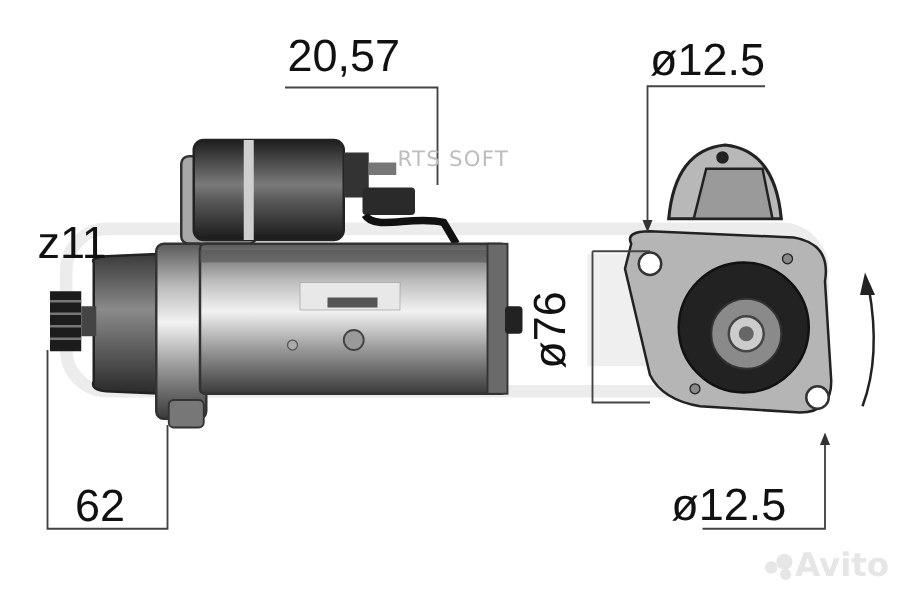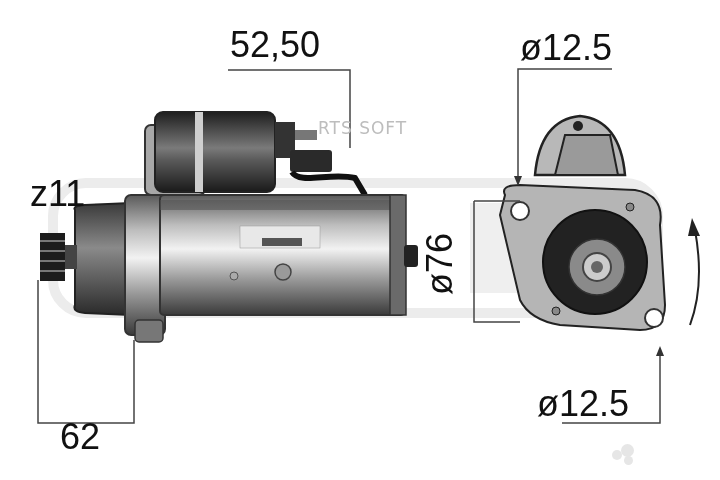--- a/index.html
+++ b/index.html
@@ -104,27 +104,27 @@
     <polygon points="656,356 664,356 660,346" fill="#333" stroke="none"></polygon>
     <polyline points="38,280 38,423 134,423 134,340"></polyline>
   </g>
 
   <g>
     <path d="M690 325 Q 705 285 695 230" stroke="#222" stroke-width="2" fill="none"></path>
     <polygon points="688,236 700,236 692,218" fill="#222"></polygon>
   </g>
 </svg>
 
-<div class="dim-label" style="left:230px;top:27px;">52,50</div>
+<div class="dim-label" style="left:230px;top:27px;">20,57</div>
 <div class="dim-label" style="left:520px;top:30px;">ø12.5</div>
 <div class="dim-label" style="left:30px;top:176px;">z11</div>
-<div class="dim-label" style="left:60px;top:387px;margin-top:32px;">62</div>
+<div class="dim-label" style="left:60px;top:387px;">62</div>
 <div class="dim-label" style="left:537px;top:386px;">ø12.5</div>
 <div class="dim-label" style="left:405px;top:246px;transform:rotate(-90deg);transform-origin:center;width:70px;text-align:center;">ø76</div>
 
 <div class="wm-text" style="left:318px;top:118px;">RTS SOFT</div>
 <div class="avito" style="left:612px;top:438px;">
   <span style="display:inline-block;width:24px;height:20px;position:relative;top:2px;">
     <span style="position:absolute;left:0;top:6px;width:10px;height:10px;border-radius:50%;background:#e6e6e6;"></span>
     <span style="position:absolute;left:9px;top:0;width:13px;height:13px;border-radius:50%;background:#e6e6e6;"></span>
     <span style="position:absolute;left:12px;top:12px;width:9px;height:9px;border-radius:50%;background:#e6e6e6;"></span>
-  </span>
+  </span><span>Avito</span>
 </div>
 
 </body></html>

